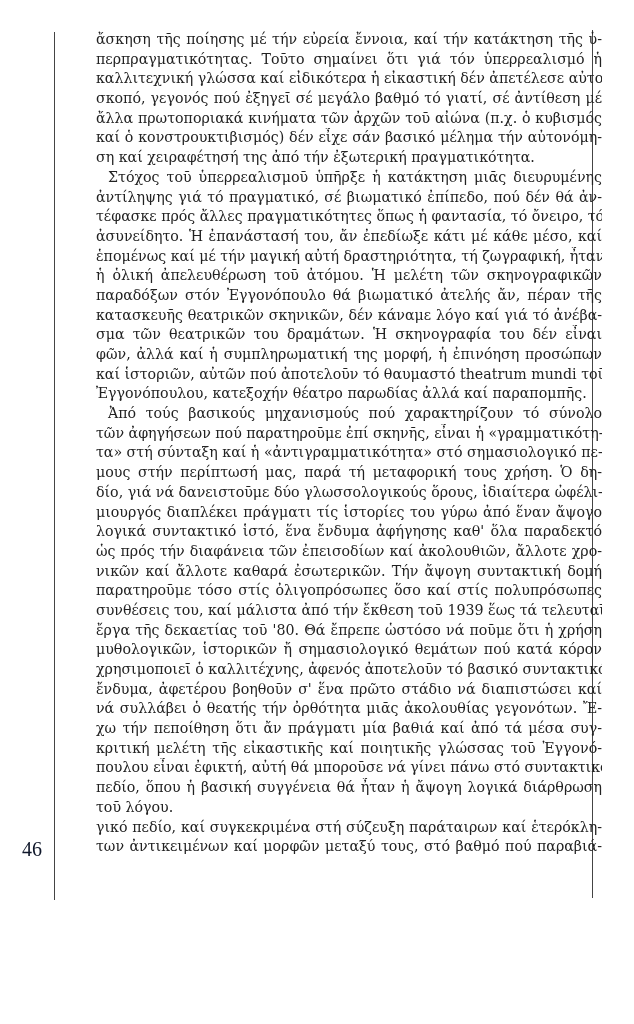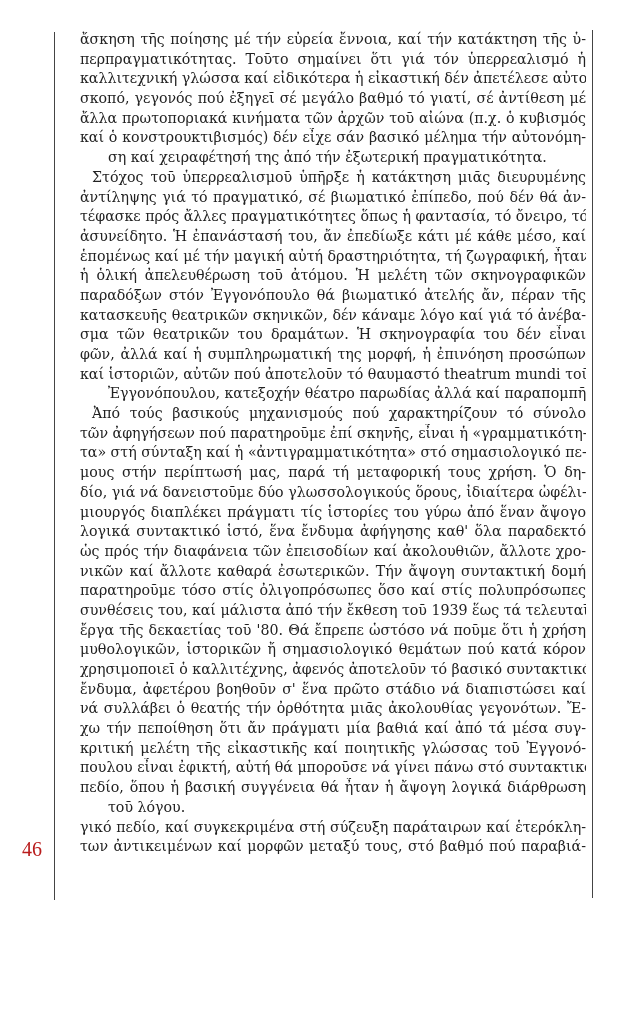--- a/index.html
+++ b/index.html
@@ -2,27 +2,27 @@
 <html><head>
 <meta charset="utf-8">
 <style>
   html, body { margin: 0; padding: 0; }
   body {
     width: 634px; height: 1024px; background: #ffffff; position: relative; overflow: hidden;
     font-family: "DejaVu Serif", "Liberation Serif", serif; color: #222;
   }
   .rule-left { position: absolute; left: 54px; top: 32px; width: 1px; height: 868px; background: #444; }
   .rule-right { position: absolute; left: 592px; top: 30px; width: 1px; height: 868px; background: #444; }
-  .page-number { position: absolute; left: 22px; top: 838px; font-family: "Liberation Serif", serif; font-size: 20px; color: #b91c1c; }
-  .text-column { position: absolute; left: 80px; top: 30px; width: 506px; }
+  .page-number { position: absolute; left: 22px; top: 838px; font-family: "Liberation Serif", serif; font-size: 20px; color: #0f172a; }
+  .text-column { position: absolute; left: 96px; top: 30px; width: 506px; }
   .line {
     height: 19.7px; line-height: 19.7px; font-size: 14.2px; white-space: nowrap;
     text-align: justify; text-align-last: justify; overflow: hidden;
   }
-  .line.last { text-align-last: left; margin-left: 28px; }
+  .line.last { text-align-last: left; }
   .line.indent { padding-left: 12px; }
 </style>
 </head>
 <body>
 
 <div class="rule-left"></div>
 <div class="rule-right"></div>
 <div class="page-number">46</div>
 
 <div class="text-column" id="text-column">

